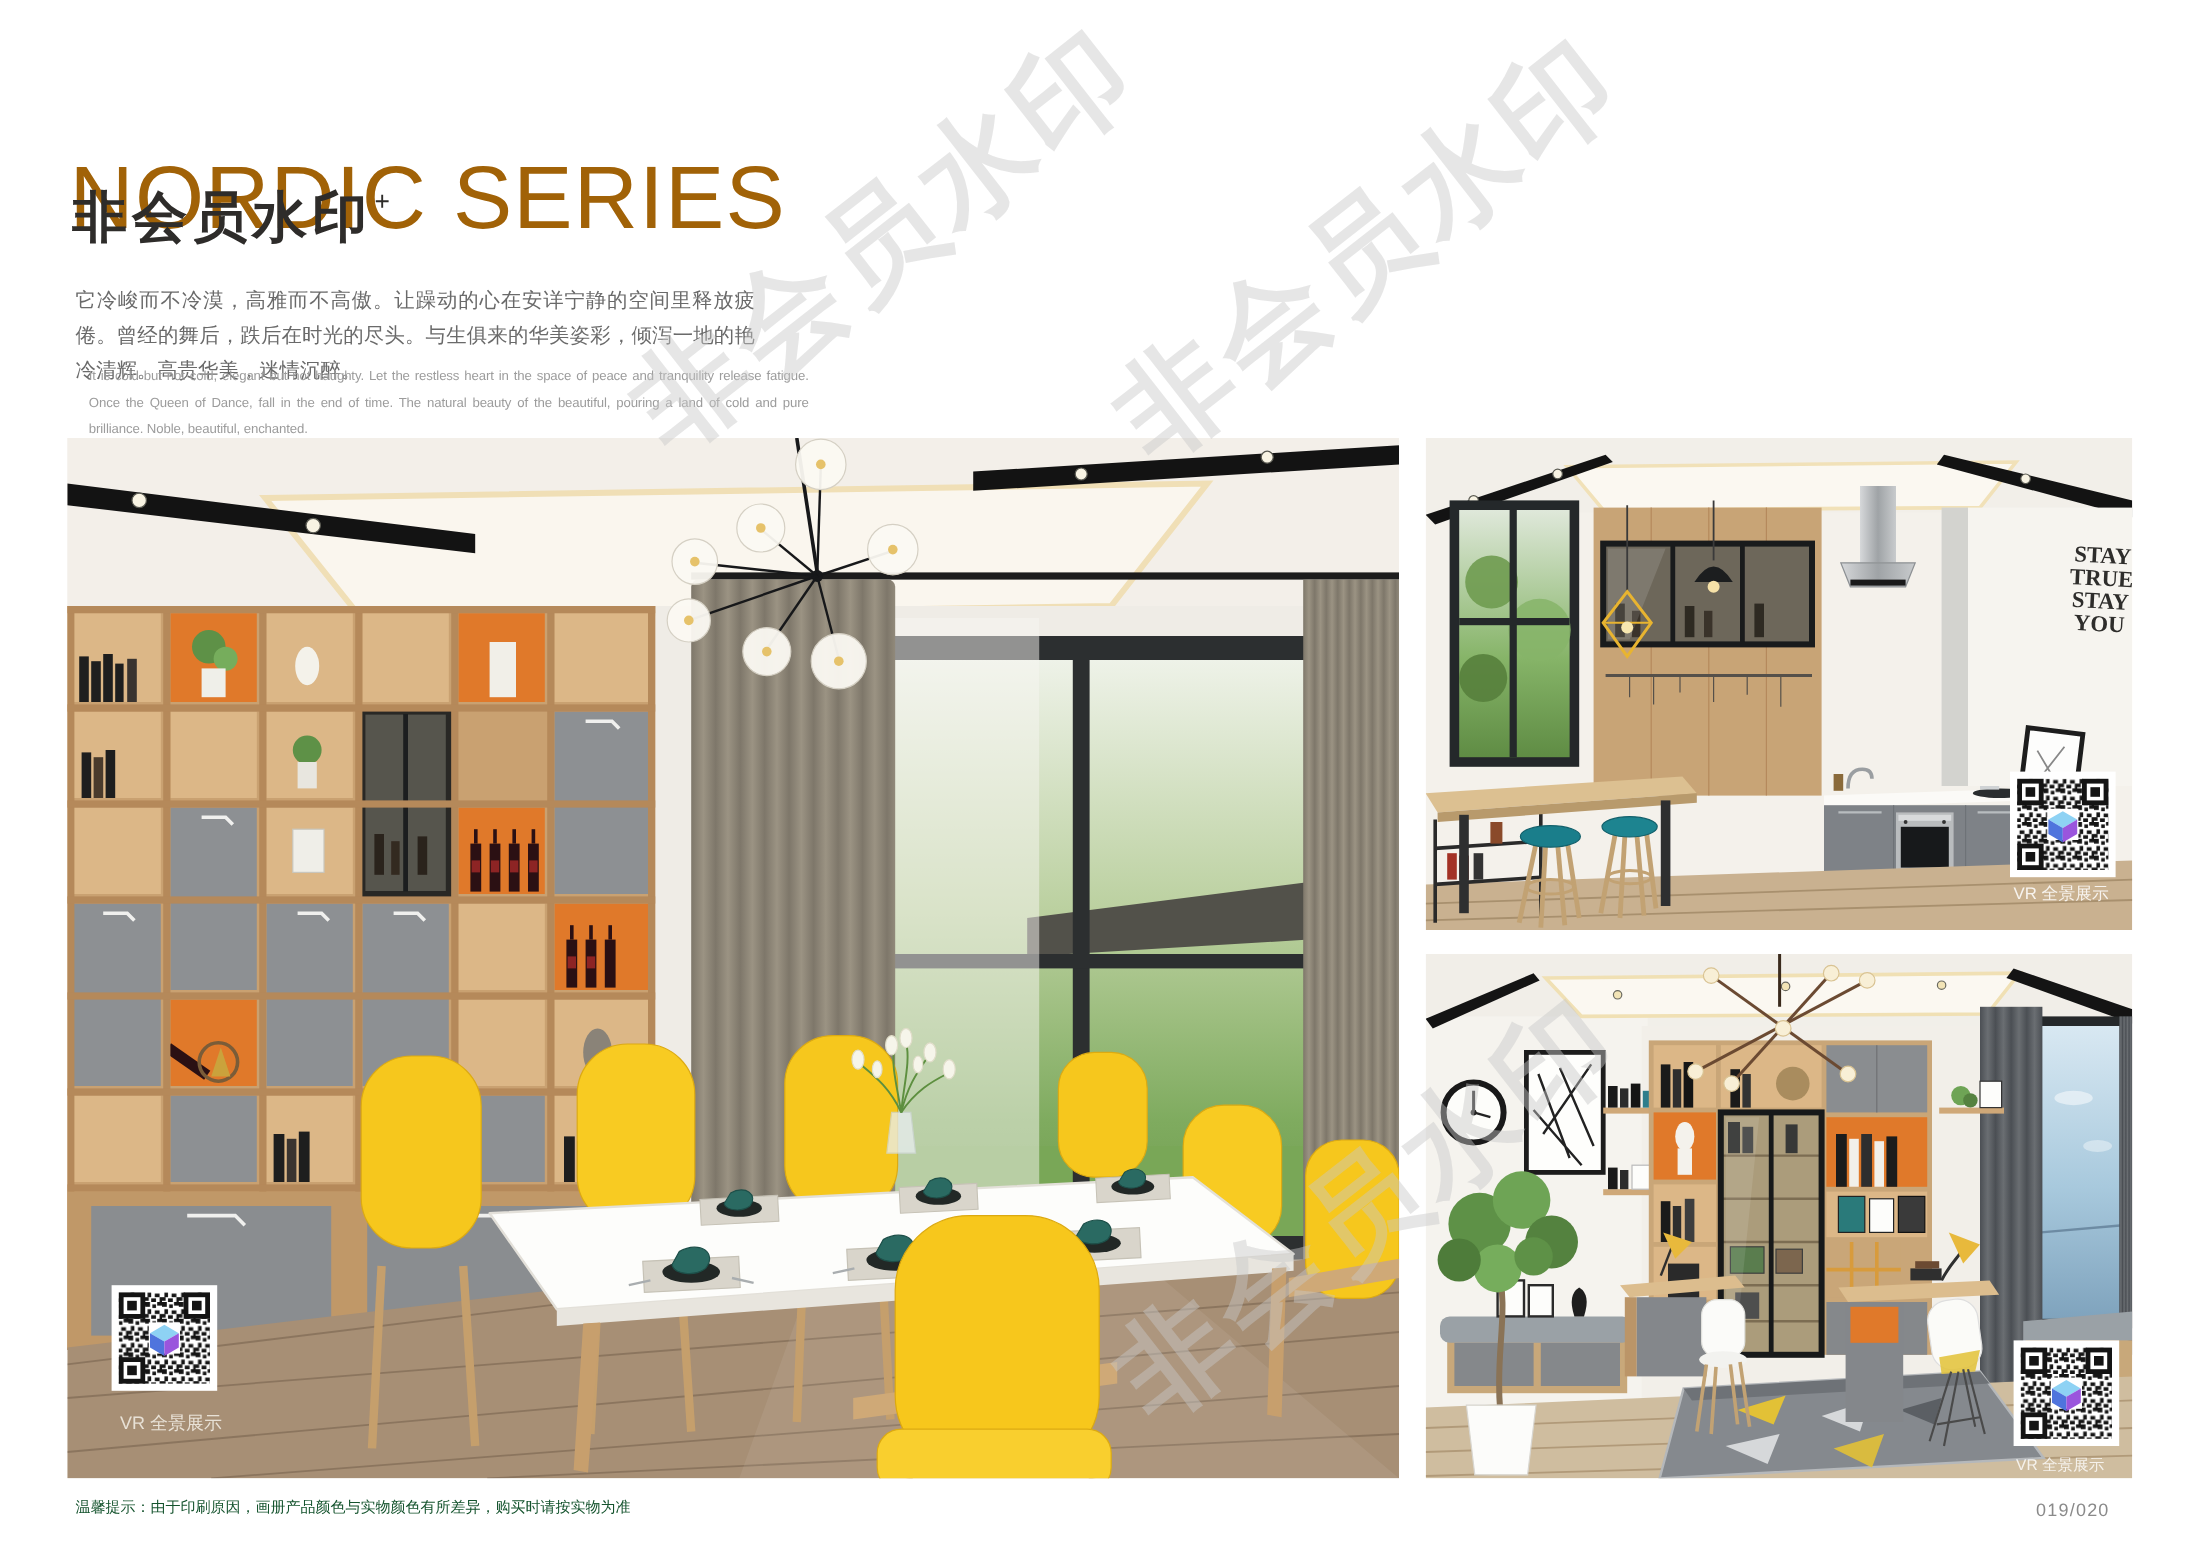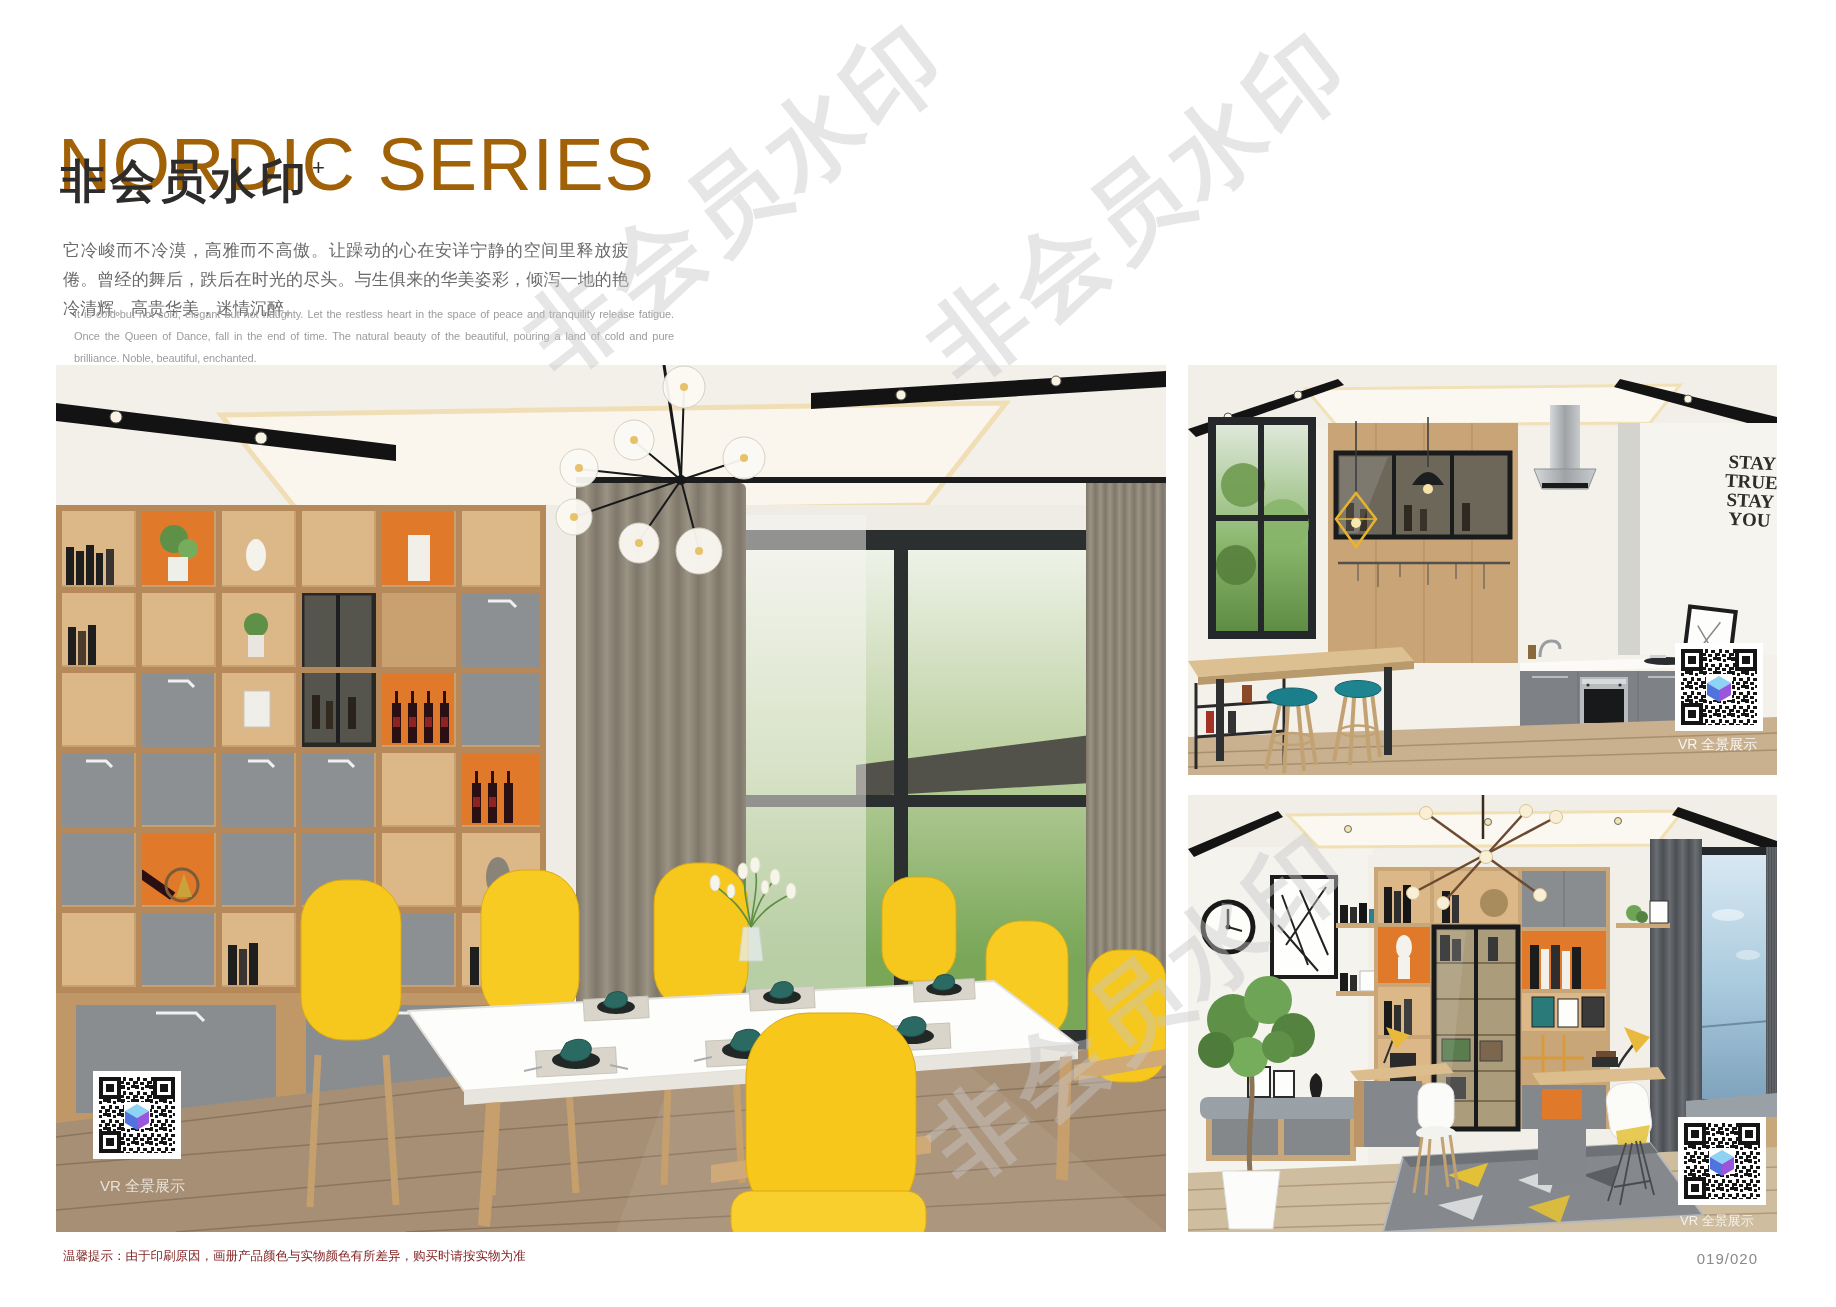--- a/index.html
+++ b/index.html
@@ -22,21 +22,21 @@
   .wm1{left:737px;top:200px;}
   .wm2{left:1140px;top:208px;}
   .wm3{left:1140px;top:1008px;}
   
   .photo{position:absolute;margin:0;z-index:1;overflow:hidden;}
   .photo svg{display:block;}
   .photo-dining{left:56px;top:365px;width:1110px;height:867px;}
   .photo-kitchen{left:1188px;top:365px;width:589px;height:410px;}
   .photo-study{left:1188px;top:795px;width:589px;height:437px;}
   
-  .tip{position:absolute;left:63px;top:1248px;font-size:12.5px;color:#7f1d1d;}
+  .tip{position:absolute;left:63px;top:1248px;font-size:12.5px;color:#14532d;}
   .pagenum{position:absolute;right:78px;top:1250px;font-size:15px;color:#8a8a8a;letter-spacing:1px;}
 </style>
 </head>
 <body>
 
 <div class="page">
 
   <h1 class="title-en">NORDIC SERIES</h1>
   <div class="title-cn">
     <span>非会员水印</span><sup>+</sup>

